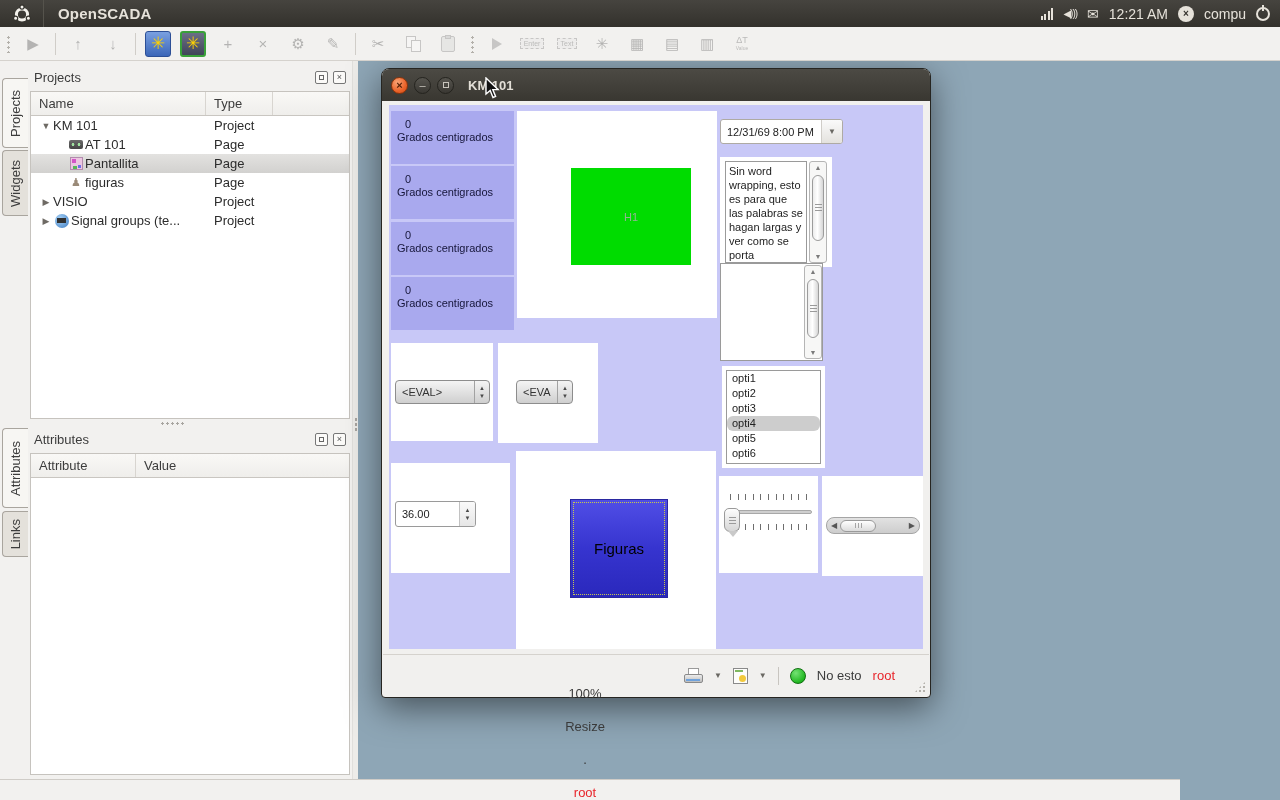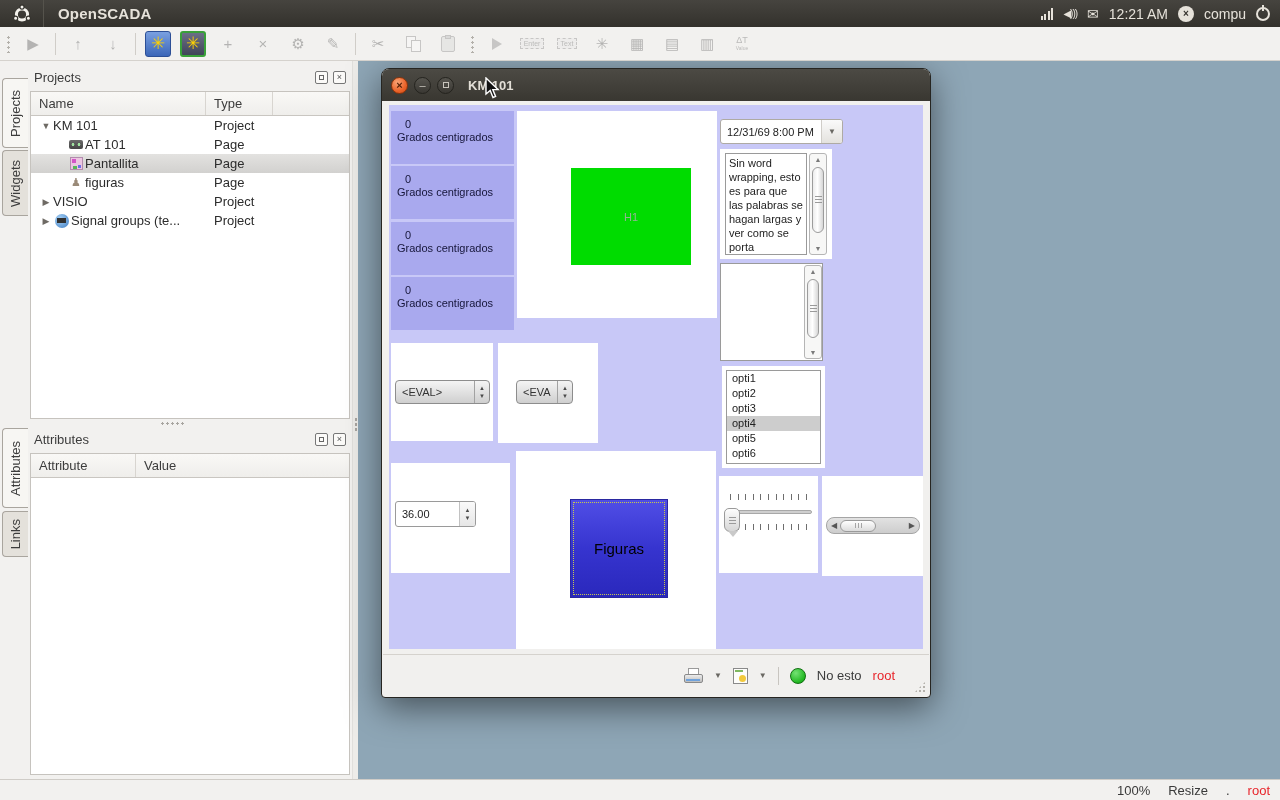--- a/index.html
+++ b/index.html
@@ -60,21 +60,21 @@
   .rowico{width:18px;display:flex;align-items:center;justify-content:center;}
   .ic-at{width:14px;height:9px;background:linear-gradient(#6a6a6a,#444);border-radius:2px;background-image:radial-gradient(circle at 4px 4.5px,#9fe09f 1.3px,transparent 1.6px),radial-gradient(circle at 10px 4.5px,#9fe09f 1.3px,transparent 1.6px),linear-gradient(#6a6a6a,#444);}
   .ic-pant{width:13px;height:13px;background:#ecc6e2;border:1px solid #b38cae;background-image:linear-gradient(#d454c8,#d454c8),linear-gradient(#6f6fe8,#6f6fe8),linear-gradient(#58b858,#58b858);background-size:4px 4px,3px 3px,4px 3px;background-position:1px 1px,7px 7px,2px 8px;background-repeat:no-repeat;}
   .ic-fig{font-size:11px;color:#9a8a78;line-height:11px;}
   .ic-sig{width:14px;height:14px;border-radius:50%;background:radial-gradient(circle at 35% 35%,#a6d2f8,#3f7cc0);background-image:linear-gradient(#303030,#303030),radial-gradient(circle at 35% 35%,#a6d2f8,#3f7cc0);background-size:9px 5px,100% 100%;background-position:2px 4px,0 0;background-repeat:no-repeat;}
   .hgrip{position:absolute;width:26px;height:5px;background-image:radial-gradient(#a8a5a0 1px,transparent 1.2px);background-size:5px 5px;}
   .vsplit{position:absolute;left:352px;top:0;width:6px;height:718px;background:#edece9;border-left:1px solid #e0dfdc;}
   .vsplit .g{position:absolute;left:1px;top:356px;width:4px;height:16px;background-image:radial-gradient(#a8a5a0 1px,transparent 1.2px);background-size:4px 5px;}
 
   
-  .appbar{position:absolute;left:0;bottom:0;width:1280px;height:21px;background:#f2f1ef;border-top:1px solid #cfccc7;display:flex;align-items:center;justify-content:flex-end;gap:18px;padding-right:10px;font-size:13px;color:#3a3a3a;z-index:45;}
+  .appbar{position:absolute;left:0;bottom:0;width:1180px;height:21px;background:#f2f1ef;border-top:1px solid #cfccc7;display:flex;align-items:center;justify-content:flex-end;gap:18px;padding-right:10px;font-size:13px;color:#3a3a3a;z-index:45;flex-direction:column;}
   .appbar .red{color:#e8252b;}
 
   
   .win{position:absolute;left:381px;top:68px;width:550px;height:630px;background:#f1f0ee;border:1px solid #262521;border-radius:8px 8px 4px 4px;box-shadow:0 10px 34px rgba(0,0,0,.5);z-index:35;}
   .wtitle{height:32px;background:linear-gradient(#4c4a44,#393731);border-radius:7px 7px 0 0;display:flex;align-items:center;padding:0 9px;gap:6px;}
   .wbtn{width:17px;height:17px;border-radius:50%;display:flex;align-items:center;justify-content:center;font-size:11px;line-height:1;}
   .wbtn.close{background:radial-gradient(circle at 35% 30%,#f9a476,#e9632a 60%,#cf4a12);border:1px solid #8c340b;color:#541f05;font-weight:bold;}
   .wbtn.minmax{background:linear-gradient(#56544e,#3a3833);border:1px solid #24231e;color:#c9c5bd;}
   .wbtn .msq{width:6px;height:6px;border:1px solid #c9c5bd;}
   .wname{font-size:13px;font-weight:bold;color:#e2ded6;margin-left:8px;}
@@ -97,21 +97,21 @@
   
   .wd{position:absolute;}
   .tempblk{left:2px;width:123px;height:53px;background:#a9a9ee;font-size:11px;color:#16163a;padding:7px 4px 0 6px;line-height:13px;}
   .tempblk .v{margin-left:8px;}
   .white{background:#fff;}
   .h1panel{left:128px;top:6px;width:200px;height:207px;}
   .greensq{position:absolute;left:54px;top:57px;width:120px;height:97px;background:#00dc00;display:flex;align-items:center;justify-content:center;font-size:11px;color:#93b493;}
   .dtcombo{left:331px;top:14px;width:123px;height:25px;background:#fff;border:1px solid #aeaaa4;border-radius:3px;display:flex;align-items:center;font-size:11px;color:#222;}
   .dtcombo .t{flex:1;padding-left:6px;white-space:nowrap;}
   .dtcombo .b{width:21px;height:100%;border-left:1px solid #d0cdc8;background:linear-gradient(#fafafa,#e4e2de);display:flex;align-items:center;justify-content:center;font-size:8px;color:#6a6863;border-radius:0 2px 2px 0;}
-  .txtpanel1{left:331px;top:44px;width:112px;height:110px;}
+  .txtpanel1{left:331px;top:52px;width:112px;height:110px;}
   .txtpanel2{left:331px;top:158px;width:103px;height:98px;border:1px solid #9a9a9a;}
   .tarea{position:absolute;font-size:11px;line-height:14px;color:#222;overflow:hidden;}
   .ta1{left:5px;top:4px;width:82px;height:102px;border:1px solid #9a9a9a;padding:2px 3px;}
   .ta2{left:1px;top:1px;width:80px;height:92px;padding:2px 3px;}
   .vscroll{position:absolute;width:18px;background:#f7f7f6;border:1px solid #b5b5b5;border-radius:3px;display:flex;flex-direction:column;align-items:center;padding:1px 1px;}
   .vs-a{height:9px;font-size:7px;line-height:9px;color:#7a7a7a;}
   .vs-tr{flex:1;width:100%;position:relative;}
   .vs-th{position:absolute;left:1px;right:1px;top:4%;height:82%;border:1px solid #9c9c9c;border-radius:7px;background:linear-gradient(90deg,#ececec,#ffffff 45%,#d6d6d6);display:flex;flex-direction:column;align-items:center;justify-content:center;gap:2px;}
   .vs-th i{width:7px;height:1px;background:#9a9a9a;}
   .combopanel1{left:2px;top:238px;width:102px;height:98px;}
@@ -120,21 +120,21 @@
   .sc1{left:4px;top:37px;width:95px;height:24px;}
   .sc2{left:18px;top:37px;width:57px;height:24px;}
   .sc-t{flex:1;padding:5px 0 0 6px;overflow:hidden;white-space:nowrap;}
   .sc-b{width:15px;border-left:1px solid #a2a2a2;display:flex;flex-direction:column;align-items:center;justify-content:center;font-size:6px;color:#4a4a4a;line-height:8px;}
   .enpanel{left:224px;top:216px;width:96px;height:104px;}
   .chkrow{position:absolute;left:6px;top:44px;display:flex;align-items:center;gap:9px;font-size:11px;color:#333;}
   .chk{width:14px;height:14px;background:#fff;border:1px solid #8a8a8a;border-radius:2px;}
   .optpanel{left:333px;top:261px;width:103px;height:102px;}
   .optlist{position:absolute;left:4px;top:4px;width:95px;height:94px;background:#fff;border:1px solid #9a9a9a;font-size:11px;color:#222;overflow:hidden;}
   .opt{height:15px;line-height:15px;padding-left:5px;}
-  .opt.sel{background:#cdcdcd;}
+  .opt.sel{background:#cdcdcd;border-radius:6px;}
   .spinpanel{left:2px;top:358px;width:119px;height:110px;}
   .spinner{position:absolute;left:4px;top:38px;width:81px;height:26px;background:#fff;border:1px solid #9a9a9a;border-radius:3px;display:flex;align-items:stretch;font-size:11px;color:#222;}
   .sp-t{flex:1;padding:6px 0 0 6px;}
   .sp-b{width:16px;border-left:1px solid #c2c2c2;display:flex;flex-direction:column;align-items:center;justify-content:center;font-size:6px;color:#4a4a4a;line-height:8px;background:linear-gradient(#fafafa,#e6e6e6);border-radius:0 2px 2px 0;}
   .figpanel{left:127px;top:346px;width:200px;height:200px;}
   .figbtn{position:absolute;left:54px;top:48px;width:98px;height:99px;background:linear-gradient(180deg,#504ee6,#3634cf 50%,#2a28bc);border:1px solid #2a28a0;outline:1px dotted #c9c94a;outline-offset:-4px;display:flex;align-items:center;justify-content:center;font-size:15px;color:#000;}
   .slidpanel{left:330px;top:371px;width:99px;height:97px;}
   .slider{position:absolute;left:4px;top:18px;width:91px;height:56px;}
   .tickrow{display:flex;justify-content:space-between;padding:0 7px;}
   .tickrow i{width:1px;height:6px;background:#6e6e6e;}

